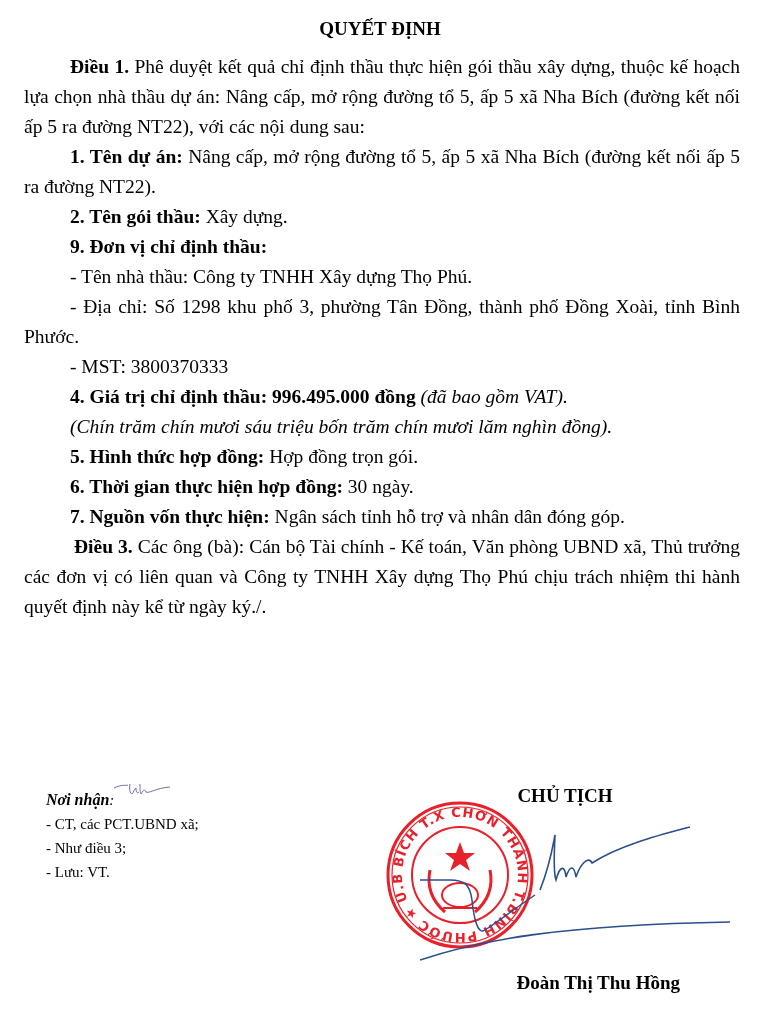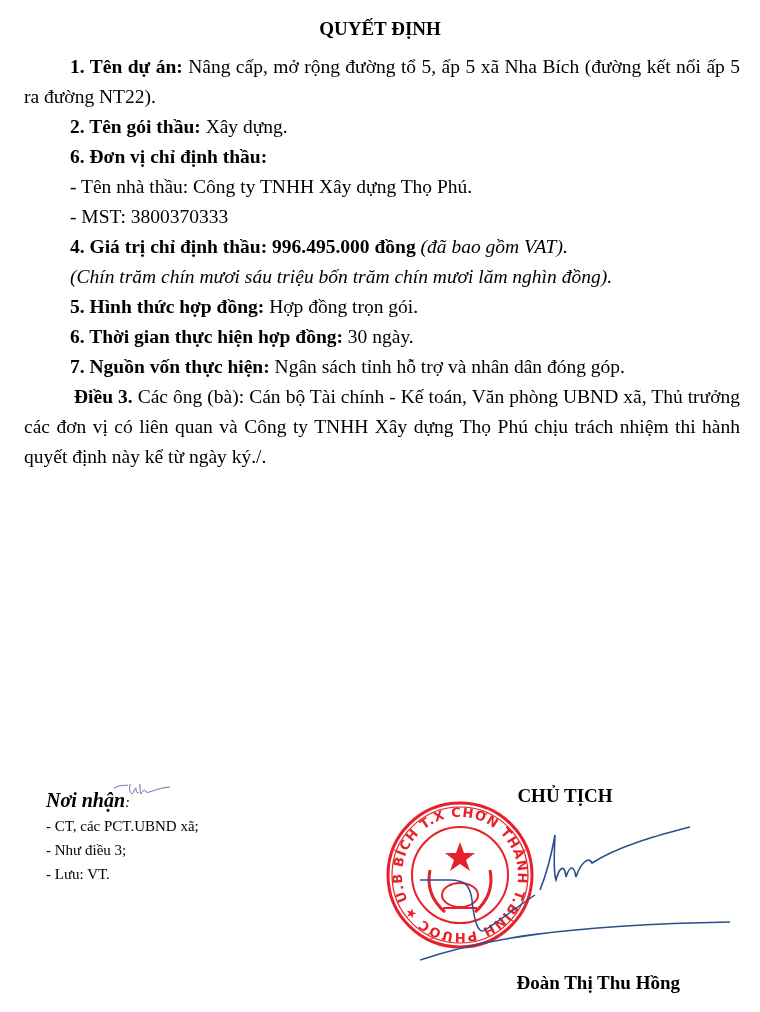--- a/index.html
+++ b/index.html
@@ -15,40 +15,42 @@
   .body {
     position: absolute; top: 52px; left: 24px; width: 716px;
     line-height: 30px;
   }
   .p { margin: 0; text-align: justify; text-indent: 46px; }
   .b { font-weight: bold; }
   .i { font-style: italic; }
   .p.d3 { text-indent: 50px; }
 
   .recv { position: absolute; left: 46px; top: 788px; font-size: 15px; line-height: 24px; }
-  .recv .head { font-weight: bold; font-style: italic; font-size: 20px; }
+  .recv .head { font-weight: bold; font-style: italic; font-size: 16px; }
   .sig-block { position: absolute; left: 430px; top: 785px; width: 270px; text-align: center; }
   .sig-title { font-weight: bold; font-size: 19px; }
   .sig-name { position: absolute; left: 440px; top: 972px; width: 240px; text-align: right; font-weight: bold; font-size: 19px; }
   .stamp { position: absolute; left: 385px; top: 800px; width: 150px; height: 150px; }
   .signature { position: absolute; left: 420px; top: 825px; width: 320px; height: 140px; }
   .initials { position: absolute; left: 112px; top: 782px; width: 60px; height: 18px; }
 </style>
 </head>
 <body>
 
 <div class="title">QUYẾT ĐỊNH</div>
 
 <div class="body">
+  <p class="p"><span class="b">Điều 1.</span><span> Phê duyệt kết quả chỉ định thầu thực hiện gói thầu xây dựng, thuộc kế hoạch lựa chọn nhà thầu dự án: Nâng cấp, mở rộng đường tổ 5, ấp 5 xã Nha Bích (đường kết nối ấp 5 ra đường NT22), với các nội dung sau:</span></p>
 
   <p class="p"><span class="b">1. Tên dự án:</span><span> Nâng cấp, mở rộng đường tổ 5, ấp 5 xã Nha Bích (đường kết nối ấp 5 ra đường NT22).</span></p>
   <p class="p"><span class="b">2. Tên gói thầu:</span><span> Xây dựng.</span></p>
-  <p class="p"><span class="b">6. Đơn vị chỉ định thầu:</span></p>
+  <p class="p"><span class="b">9. Đơn vị chỉ định thầu:</span></p>
 
   <p class="p">- Tên nhà thầu: Công ty TNHH Xây dựng Thọ Phú.</p>
+  <p class="p just-last-none">- Địa chỉ: Số 1298 khu phố 3, phường Tân Đồng, thành phố Đồng Xoài, tỉnh Bình Phước.</p>
   <p class="p">- MST: 3800370333</p>
 
   <p class="p"><span class="b">4. Giá trị chỉ định thầu: 996.495.000 đồng</span><span class="i"> (đã bao gồm VAT).</span></p>
   <p class="p i">(Chín trăm chín mươi sáu triệu bốn trăm chín mươi lăm nghìn đồng).</p>
 
   <p class="p"><span class="b">5. Hình thức hợp đồng:</span><span> Hợp đồng trọn gói.</span></p>
   <p class="p"><span class="b">6. Thời gian thực hiện hợp đồng:</span><span> 30 ngày.</span></p>
   <p class="p"><span class="b">7. Nguồn vốn thực hiện:</span><span> Ngân sách tỉnh hỗ trợ và nhân dân đóng góp.</span></p>
 
 

